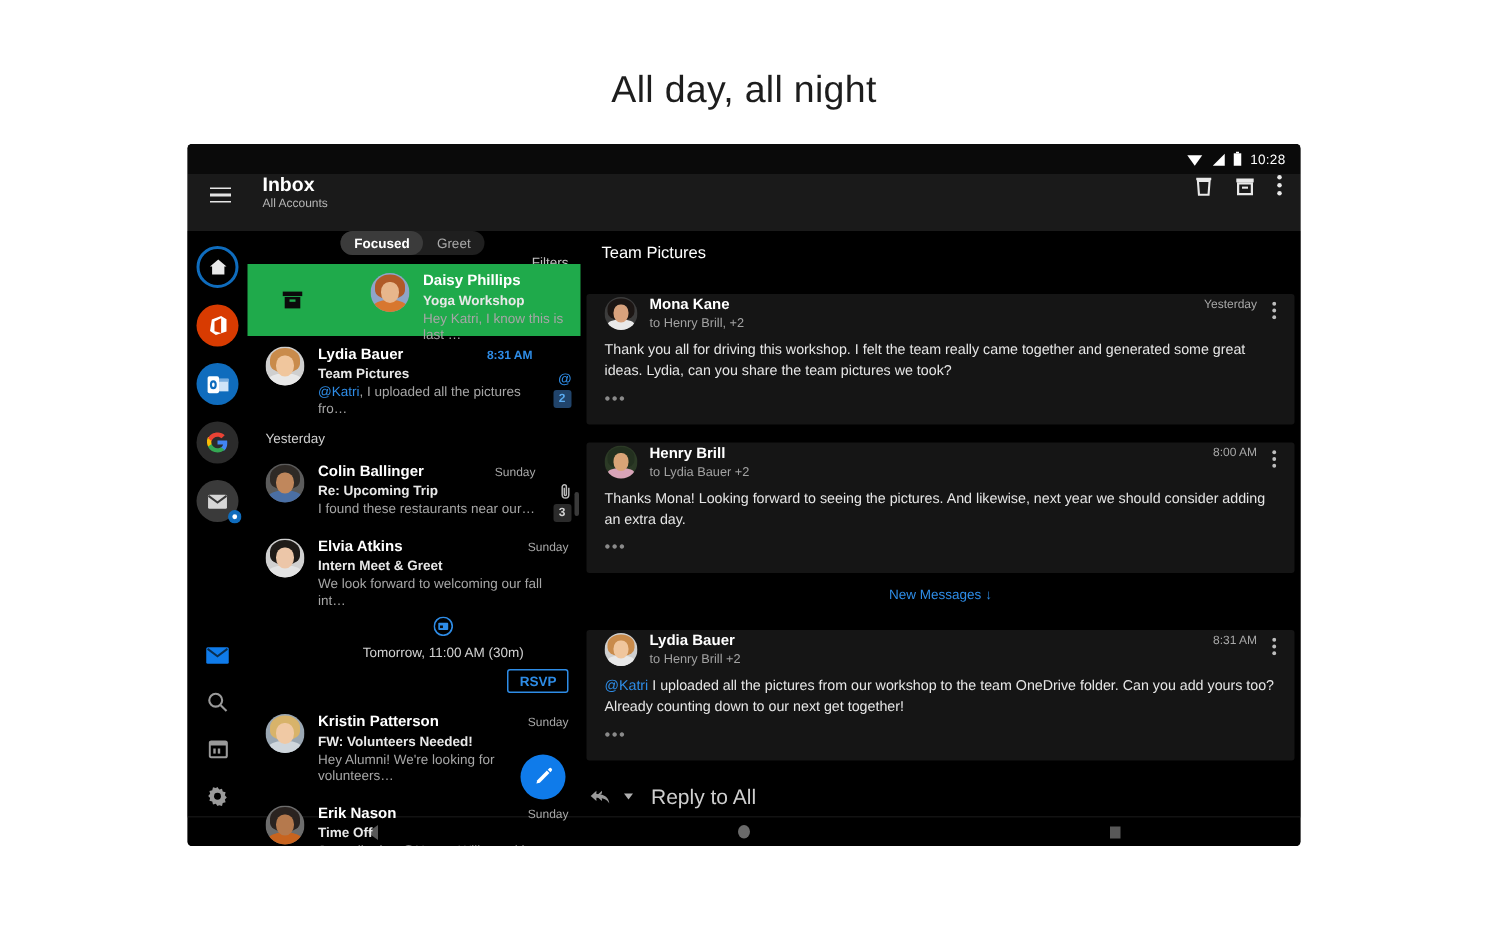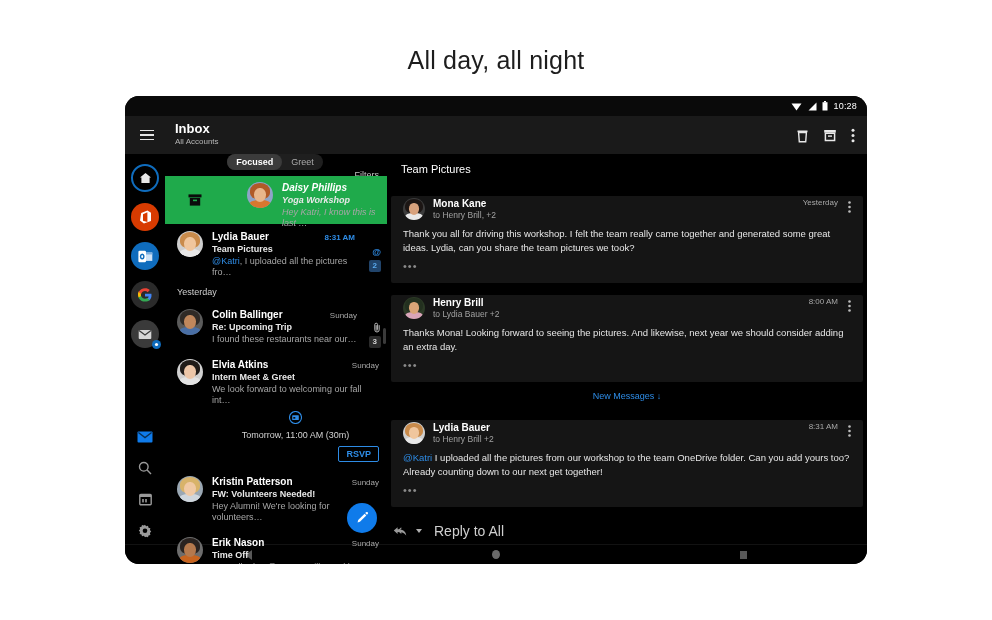--- a/index.html
+++ b/index.html
@@ -16,35 +16,35 @@
     font-weight: 400;
     padding-top: 46px;
     letter-spacing: 0.2px;
   }
   
   #device {
     position: absolute;
     left: 125px; top: 96px;
     width: 742px; height: 468px;
     background: #000000;
-    border-radius: 14px;
+    border-radius: 3px;
     overflow: hidden;
   }
   
   .statusbar {
     height: 20px; background: #0a0a0a;
     display: flex; align-items: center; justify-content: flex-end;
     padding-right: 10px; gap: 5px;
   }
   .statusbar .sb-ico { display: block; }
   .sb-time { color: #ffffff; font-size: 9px; letter-spacing: 0.2px; }
   
   .toolbar {
     height: 38px; background: #1a1a1a;
-    display: flex; align-items: center;
+    display: flex; align-items: flex-start;
     padding: 0 12px 0 8px;
   }
   .hamburger { width: 28px; height: 28px; display:flex; flex-direction:column;
     justify-content:center; align-items:center; gap:3px; cursor:pointer; }
   .hamburger span { display:block; width:14px; height:1.6px; background:#e6e6e6; }
   .tb-titles { margin-left: 14px; flex: 1; }
   .tb-title { color: #ffffff; font-size: 13px; font-weight: 600; line-height: 14px;}
   .tb-sub { color: #b6b6b6; font-size: 8px; line-height: 12px; }
   .tb-actions { display: flex; align-items: center; gap: 14px; }
   .tb-actions .act { cursor: pointer; display:block; }
@@ -85,21 +85,21 @@
             flex-direction: column; align-items: flex-end; gap: 3px; }
   .badge-at { color: #2e8ce6; font-size: 9px; font-weight: 700; line-height: 9px;}
   .badge-count { background: #21446b; color: #5aabf0; font-size: 8px; font-weight: 700;
                  border-radius: 2px; padding: 1px 4px; line-height: 10px; }
   .badge-count.grey { background: #2b2b2b; color: #d2d2d2; }
   .rsvprow { display: flex; align-items: center; margin-top: 5px; gap: 6px; flex-direction: column; }
   .rsvp-text { font-size: 9px; color: #d2d2d2; }
   .rsvp-btn { border: 1px solid #2e8ce6; color: #2e8ce6; font-size: 9px; font-weight: 700;
               padding: 2px 7px; border-radius: 2px; margin-left: auto; cursor: pointer;}
   .swipe { height: 48px; background: #1faa4b; display: flex; align-items: center;
-           padding-left: 22px; position: relative; overflow: visible; font-style: italic; }
+           padding-left: 22px; position: relative; overflow: visible; }
   .swipe-content { position: absolute; left: 82px; top: 0; right: 0; height: 48px;
                    display: flex; padding: 6px 8px 0 0; }
   .drag-handle { position: absolute; right: 1px; width: 3px; height: 16px;
                  border-radius: 2px; background: #3a3a3a; }
   .fab { position: absolute; right: 10px; bottom: 11px; width: 30px; height: 30px;
          border-radius: 50%; background: #0f7bea; display: flex; align-items: center;
          justify-content: center; cursor: pointer; z-index: 5;
          box-shadow: 0 2px 5px rgba(0,0,0,.6); }
   
   .readpane { flex: 1; background: #000; display: flex; flex-direction: column; }

